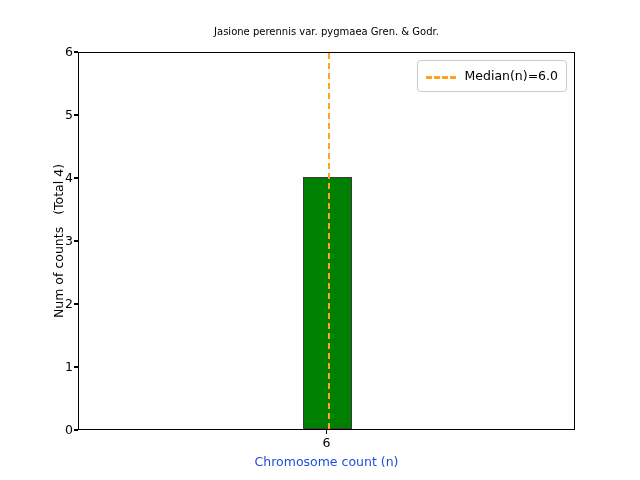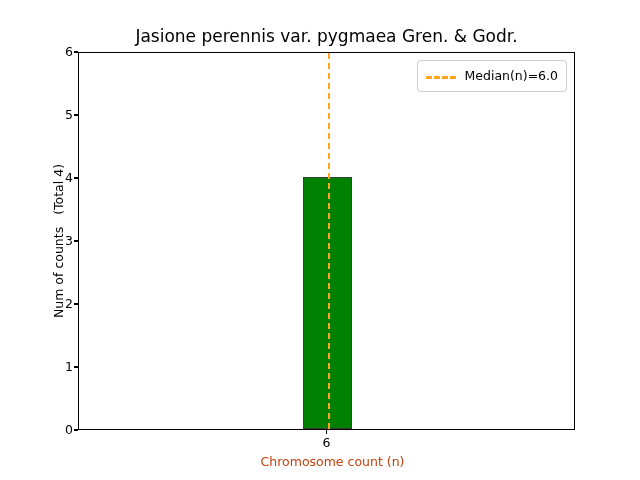--- a/index.html
+++ b/index.html
@@ -22,21 +22,21 @@
     background: #ffffff;
   }
 
   
   #chart-title {
     position: absolute;
     left: 78px;
     top: 26px;
     width: 497px;
     text-align: center;
-    font-size: 17px;
+    font-size: 10px;
     color: #000000;
     white-space: nowrap;
   }
 
   
   #plot-area {
     position: absolute;
     left: 78px;
     top: 52px;
     width: 497px;
@@ -126,26 +126,26 @@
   .x-tick .tick-label {
     margin-top: 3px;
     font-size: 12.5px;
     color: #000000;
     line-height: 1;
     white-space: nowrap;
   }
 
   #x-axis-label {
     position: absolute;
-    left: 84px;
+    left: 78px;
     top: 454px;
     width: 497px;
     text-align: center;
     font-size: 12.5px;
-    color: #c2410c;
+    color: #1d4ed8;
     white-space: nowrap;
   }
 
   
   .bar {
     position: absolute;
     bottom: 0;
     box-sizing: border-box;
     border: 1.2px solid #3b3b3b;
   }

